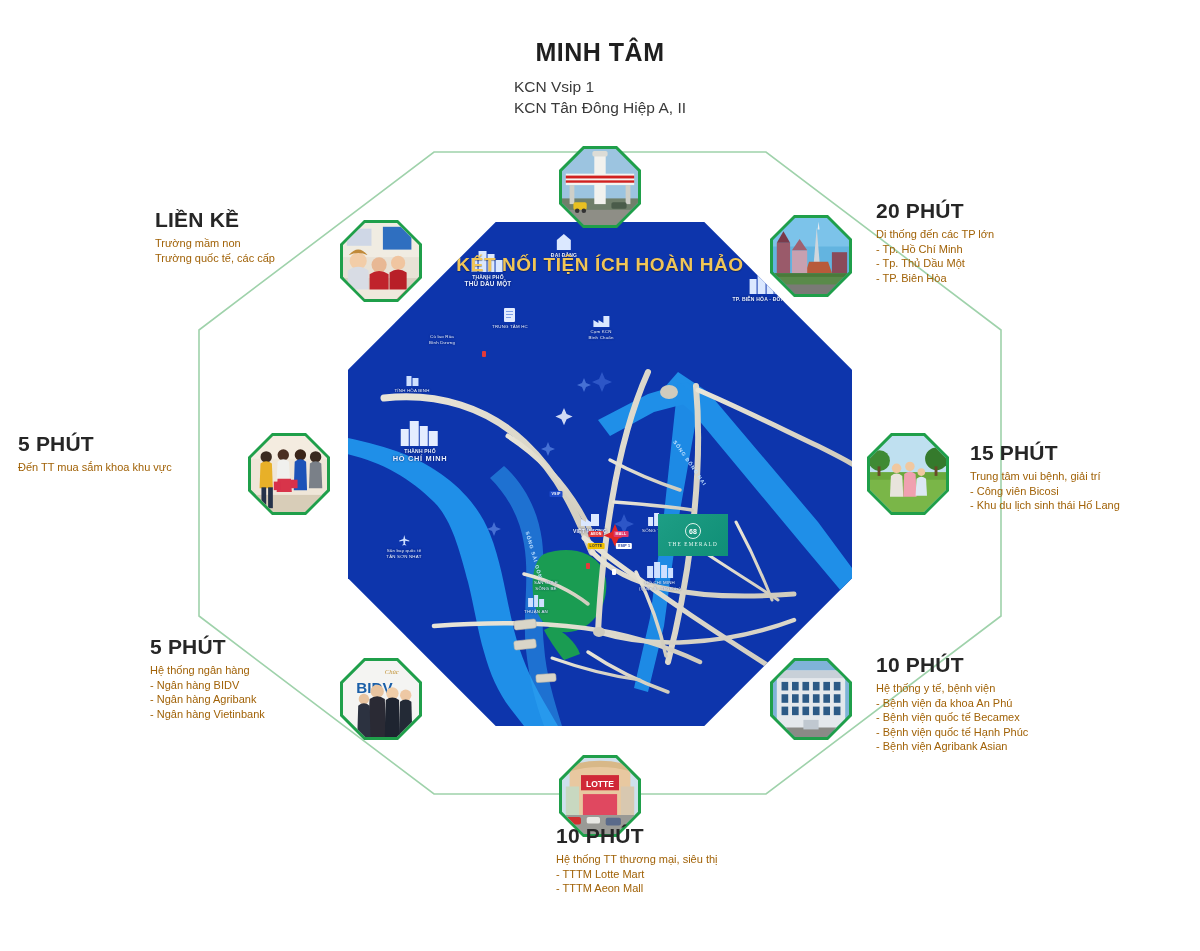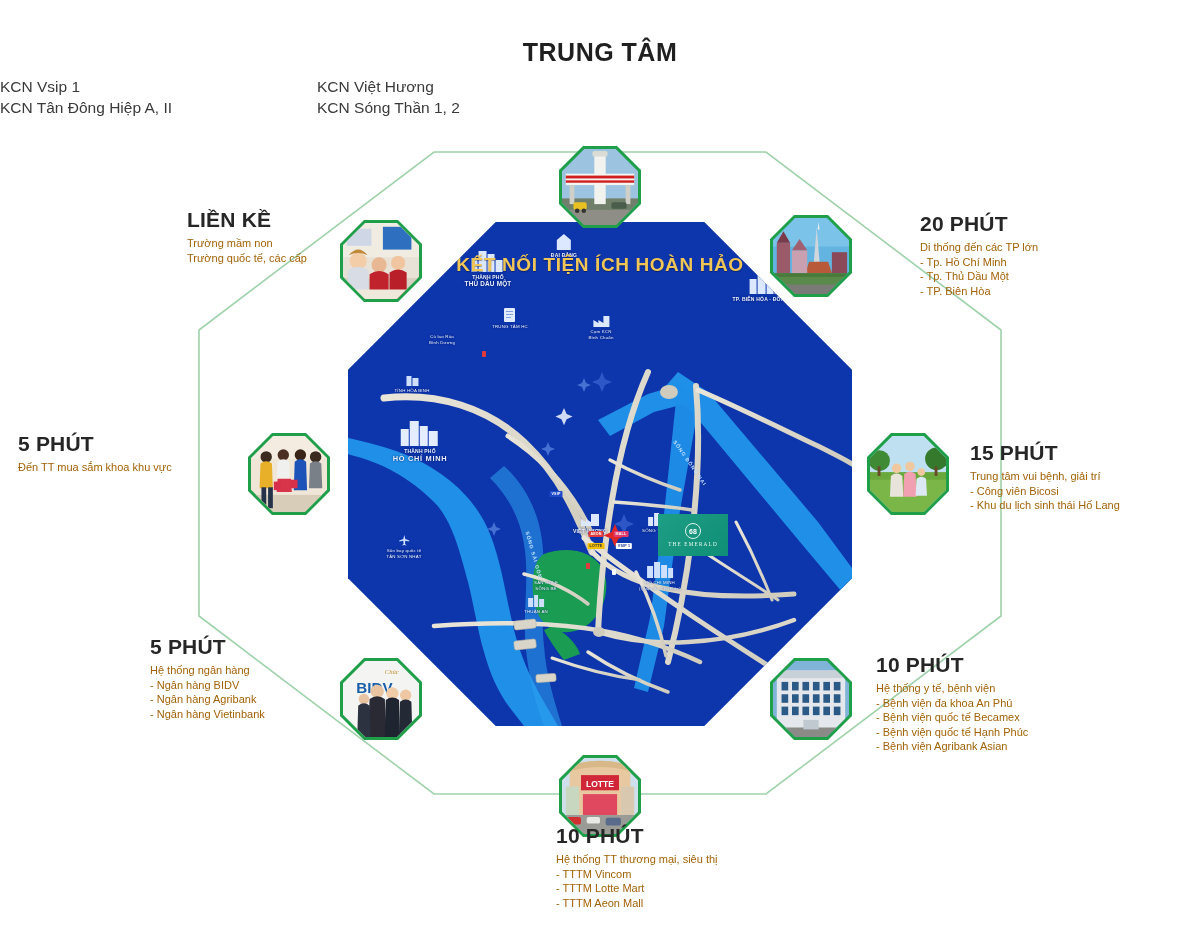--- a/index.html
+++ b/index.html
@@ -120,21 +120,21 @@
   }
   .blk p {
     font-size: 11px; color: #a16207; line-height: 1.32;
     white-space: nowrap;
   }
 
   #hdr { position:absolute; left:0; top:38px; width:1200px; text-align:center; z-index:45; }
   #hdr h1 { font-size: 25px; font-weight: bold; color:#1f1f1f; letter-spacing:.5px; }
   #hdr .cols {
     margin-top: 10px;
-    display: flex; gap: 145px;
+    display: flex; justify-content: center; gap: 145px;
   }
   #hdr .cols p { font-size: 15.5px; color:#3a3a3a; line-height:1.35; text-align:left; white-space:nowrap; }
 </style>
 </head>
 <body>
 
 <div id="stage">
 
   <svg class="frame-svg" viewBox="0 0 1200 951">
     <polygon points="434,152 766,152 1001,330 1001,616 766,794 434,794 199,616 199,330" fill="none" stroke="#9fd2ab" stroke-width="1.6"></polygon>
@@ -406,29 +406,25 @@
       <div class="emerald">
         <div class="ring">68</div>
         <div class="etxt">THE EMERALD</div>
       </div>
     </div>
 
     <div class="center-title">KẾT NỐI TIỆN ÍCH HOÀN HẢO</div>
   </div>
 
   <div id="hdr">
-    <h1>TRUNG TÂM</h1>
+    <h1>MINH TÂM</h1>
     <div class="cols">
       <p>
         <span>KCN Vsip 1</span><br>
         <span>KCN Tân Đông Hiệp A, II</span>
-      </p>
-      <p>
-        <span>KCN Việt Hương</span><br>
-        <span>KCN Sóng Thần 1, 2</span>
       </p>
     </div>
   </div>
 
   <div class="oct" style="left:559px; top:146px;">
     <div class="inner">
       <svg viewBox="0 0 80 80">
         <rect width="80" height="80" fill="#9cc4e0"></rect>
         <rect y="52" width="80" height="28" fill="#6f7f6a"></rect>
         <rect y="64" width="80" height="16" fill="#8e8e86"></rect>
@@ -592,27 +588,27 @@
         <circle cx="52" cy="20" r="6" fill="#3a2418"></circle>
         <path d="M46 27 q6 -5 12 0 l1 30 h-14 z" fill="#1d53b8"></path>
         <circle cx="68" cy="22" r="6" fill="#3a2a20"></circle>
         <path d="M62 29 q6 -5 12 0 l1 26 h-14 z" fill="#7a8088"></path>
         <rect x="42" y="46" width="7" height="9" fill="#d8304a"></rect>
         <rect x="24" y="48" width="7" height="9" fill="#d8304a"></rect>
       </svg>
     </div>
   </div>
 
-  <div class="blk" style="left:155px; top:208px;margin-left:32px;">
+  <div class="blk" style="left:155px; top:208px;">
     <h2>LIỀN KỀ</h2>
     <p>Trường mầm non</p>
     <p>Trường quốc tế, các cấp</p>
   </div>
 
-  <div class="blk" style="left:876px; top:212px;margin-left:44px;">
+  <div class="blk" style="left:876px; top:199px;">
     <h2>20 PHÚT</h2>
     <p>Di thống đến các TP lớn</p>
     <p>- Tp. Hồ Chí Minh</p>
     <p>- Tp. Thủ Dầu Một</p>
     <p>- TP. Biên Hòa</p>
   </div>
 
   <div class="blk" style="left:970px; top:428px;margin-top:13px;">
     <h2>15 PHÚT</h2>
     <p>Trung tâm vui bệnh, giải trí</p>
@@ -625,21 +621,20 @@
     <p>Hệ thống y tế, bệnh viện</p>
     <p>- Bệnh viện đa khoa An Phú</p>
     <p>- Bệnh viện quốc tế Becamex</p>
     <p>- Bệnh viện quốc tế Hạnh Phúc</p>
     <p>- Bệnh viện Agribank Asian</p>
   </div>
 
   <div class="blk" style="left:556px; top:824px;">
     <h2>10 PHÚT</h2>
     <p>Hệ thống TT thương mại, siêu thị</p>
-    <p>- TTTM Vincom</p>
     <p>- TTTM Lotte Mart</p>
     <p>- TTTM Aeon Mall</p>
   </div>
 
   <div class="blk" style="left:150px; top:635px;">
     <h2>5 PHÚT</h2>
     <p>Hệ thống ngân hàng</p>
     <p>- Ngân hàng BIDV</p>
     <p>- Ngân hàng Agribank</p>
     <p>- Ngân hàng Vietinbank</p>

